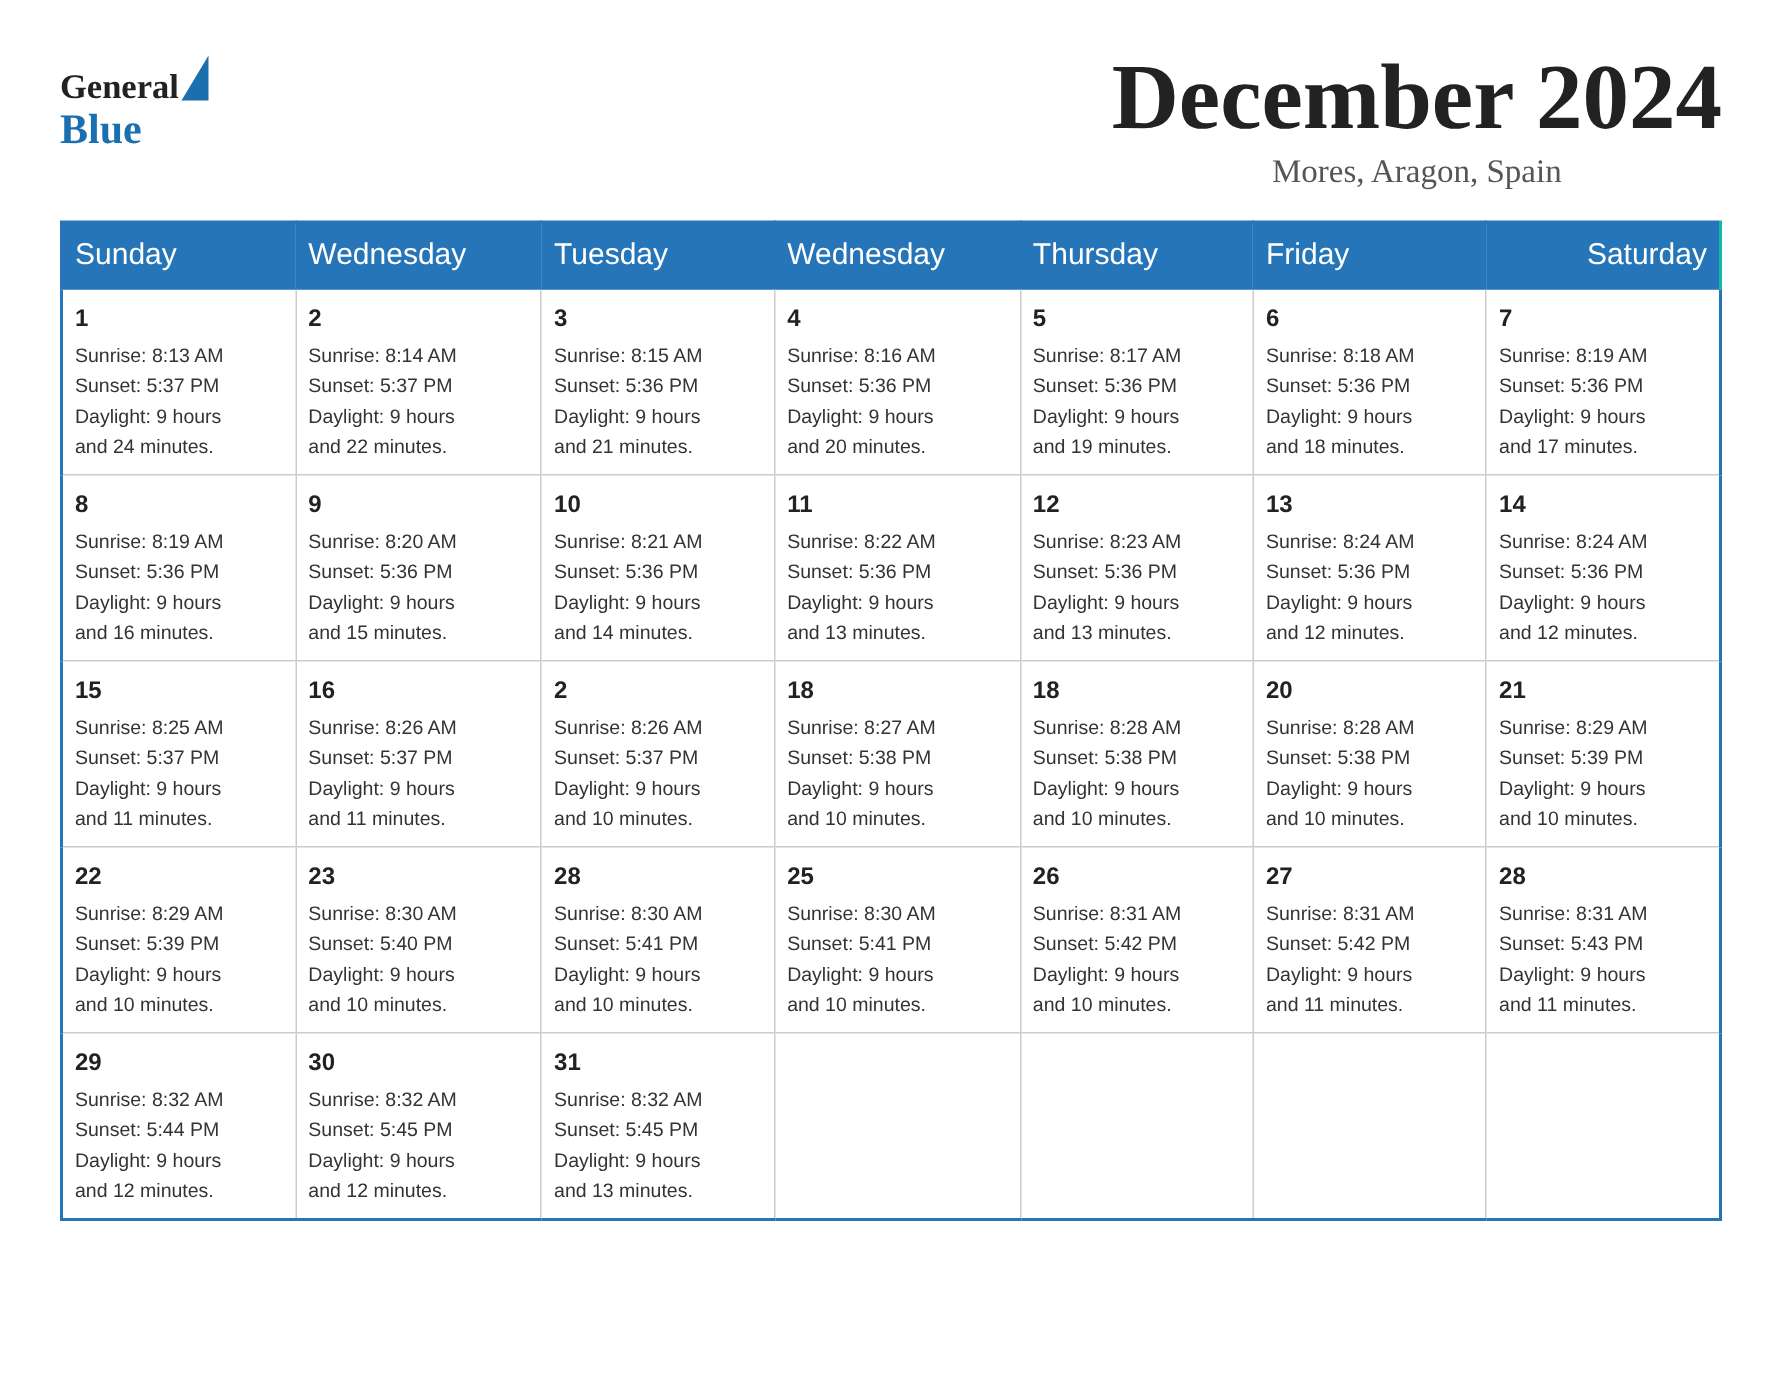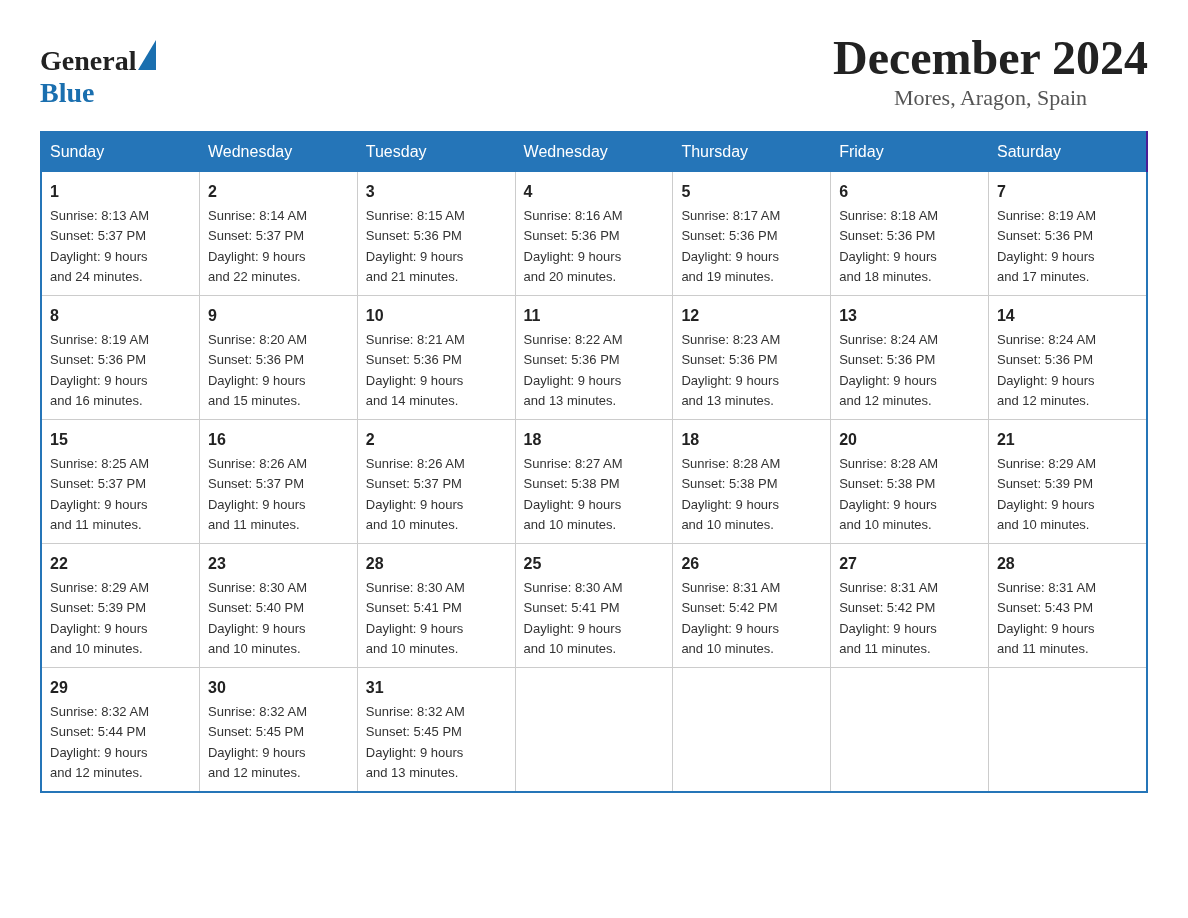--- a/index.html
+++ b/index.html
@@ -10,21 +10,21 @@
       width: 1188px;
       min-height: 918px;
     }
     .header {
       display: flex;
       justify-content: space-between;
       align-items: flex-start;
       margin-bottom: 20px;
     }
     .logo-text-general {
-      font-size: 28px;
+      font-size: 23px;
       font-weight: bold;
       color: #222;
       font-family: Georgia, serif;
       margin-top: 15px;
     }
     .logo-text-blue {
       font-size: 28px;
       font-weight: bold;
       color: #1a6faf;
       font-family: Georgia, serif;
@@ -43,21 +43,21 @@
       flex-direction: column;
     }
     .logo-line1 {
       display: flex;
       align-items: center;
     }
     .title-block {
       text-align: right;
     }
     .calendar-title {
-      font-size: 48px;
+      font-size: 62px;
       font-weight: bold;
       color: #222;
       font-family: Georgia, serif;
       text-align: right;
     }
     .calendar-subtitle {
       font-size: 22px;
       color: #555;
       font-family: Georgia, serif;
       text-align: center;
@@ -65,21 +65,21 @@
     table {
       width: 100%;
       border-collapse: collapse;
       font-size: 13.5px;
     }
     thead tr th {
       background-color: #2575b8;
       color: #fff;
       padding: 10px 8px;
       text-align: left;
-      font-size: 16px;
+      font-size: 20px;
       font-weight: normal;
       border: 1px solid #2575b8;
     }
     tbody tr td {
       border: 1px solid #ccc;
       padding: 8px 8px 8px 8px;
       vertical-align: top;
       min-height: 80px;
       color: #333;
       line-height: 1.5;
@@ -96,21 +96,22 @@
       color: #333;
       margin-top: 18px;
     }
     tbody tr:last-child td {
       border-bottom: 2px solid #2575b8;
     }
     thead tr th:first-child {
       border-left: 2px solid #2575b8;
     }
     thead tr th:last-child {
-      border-right: 2px solid #4c1d95;
+      border-right: 2px solid #14b8a6;
+      text-align: right;
     }
     tbody tr td:first-child {
       border-left: 2px solid #2575b8;
     }
     tbody tr td:last-child {
       border-right: 2px solid #2575b8;
     }
     thead tr {
       border-top: 2px solid #2575b8;
     }

